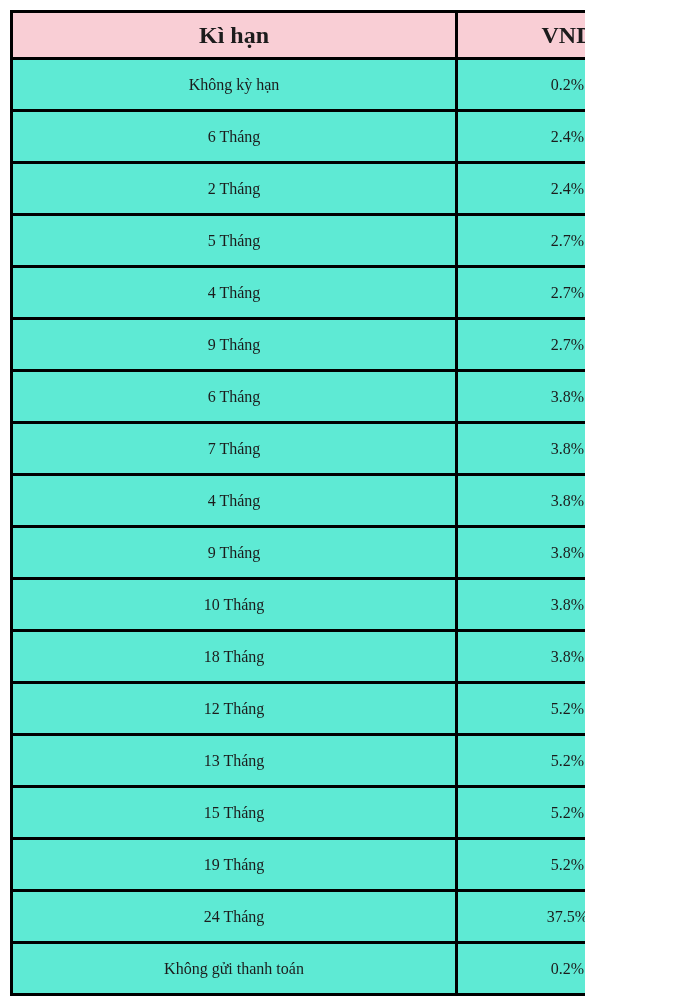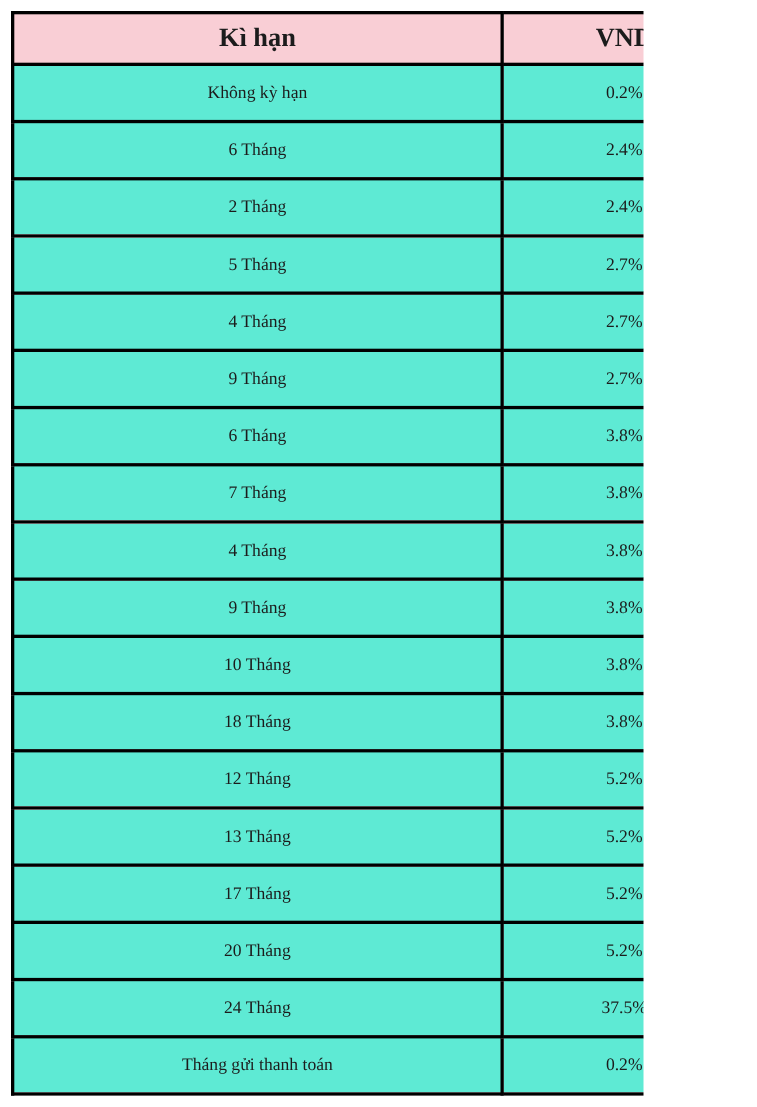--- a/index.html
+++ b/index.html
@@ -145,37 +145,37 @@
     <td></td>
   </tr>
 
   <tr>
     <td>13 Tháng</td>
     <td>5.2%</td>
     <td></td>
   </tr>
 
   <tr>
-    <td>17 Tháng</td>
+    <td>15 Tháng</td>
     <td>5.2%</td>
     <td></td>
   </tr>
 
   <tr>
-    <td>20 Tháng</td>
+    <td>19 Tháng</td>
     <td>5.2%</td>
     <td></td>
   </tr>
 
   <tr>
     <td>24 Tháng</td>
     <td>37.5%</td>
     <td></td>
   </tr>
 
   <tr>
-    <td>Tháng gửi thanh toán</td>
+    <td>Không gửi thanh toán</td>
     <td>0.2%</td>
     <td></td>
   </tr>
 </tbody>
   </table>
 </div>
 
 </body></html>

